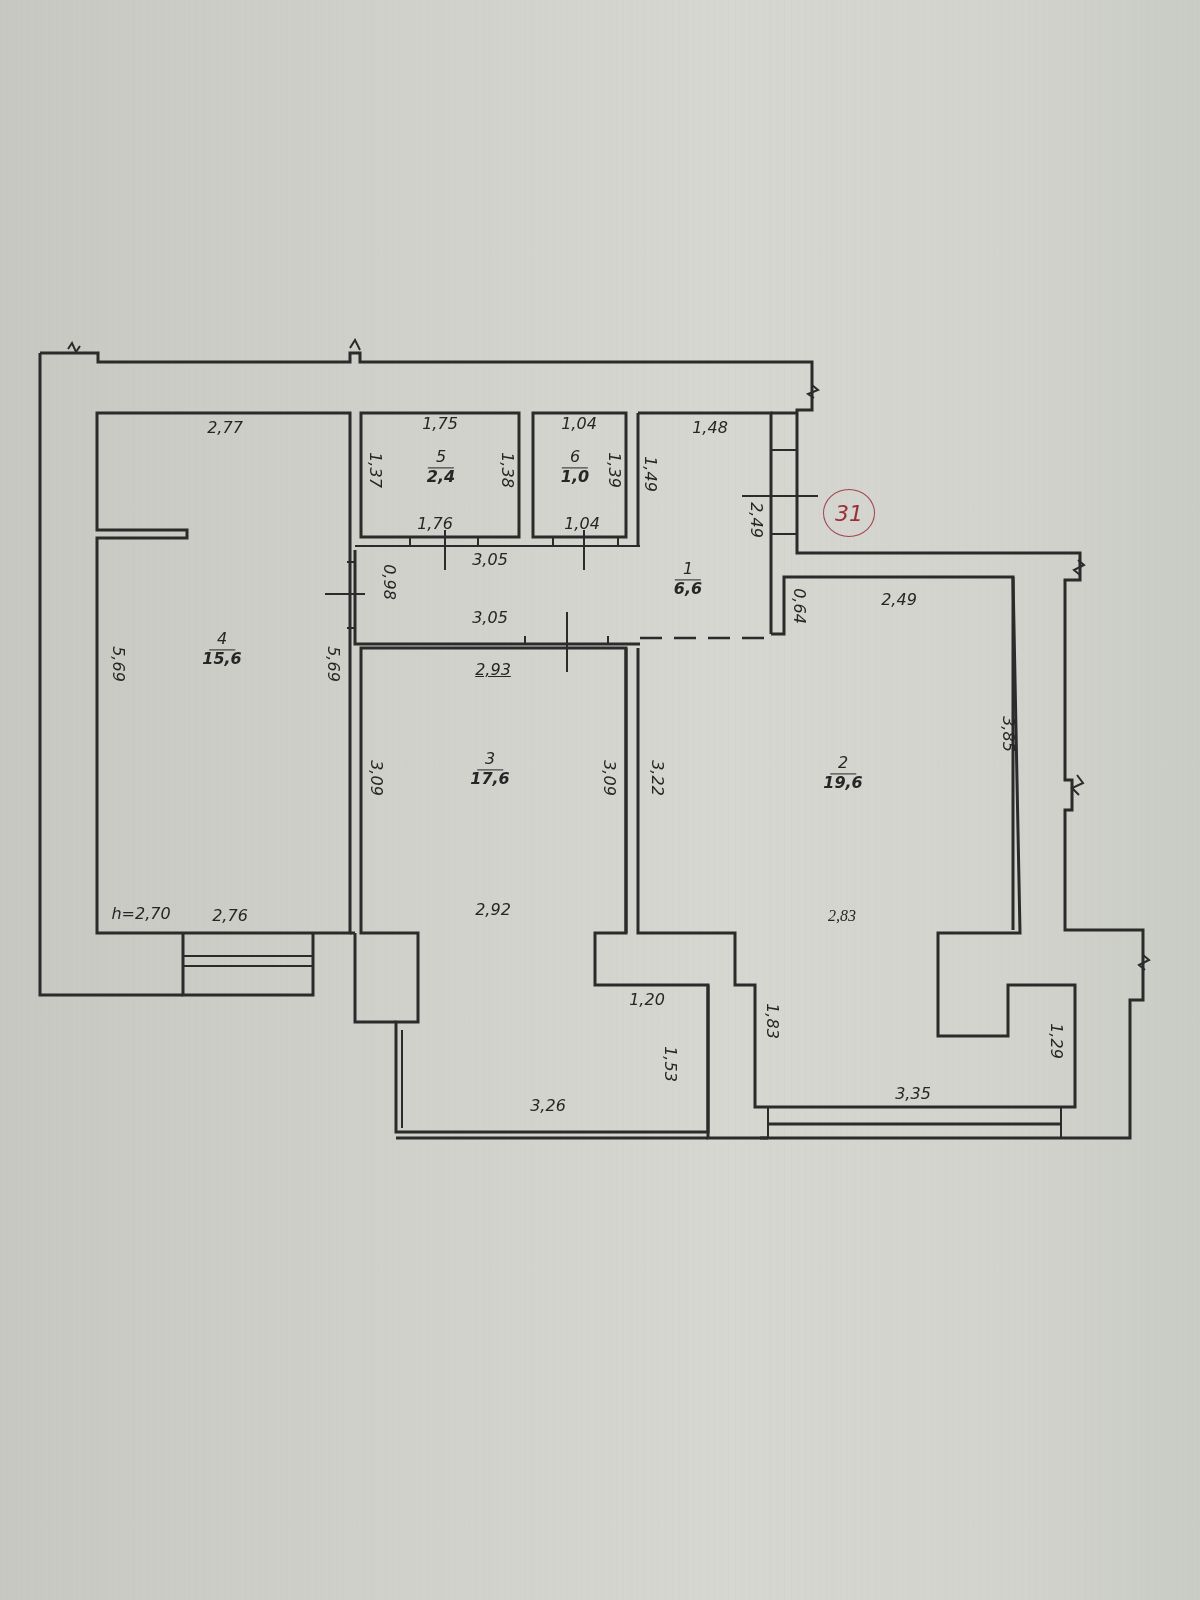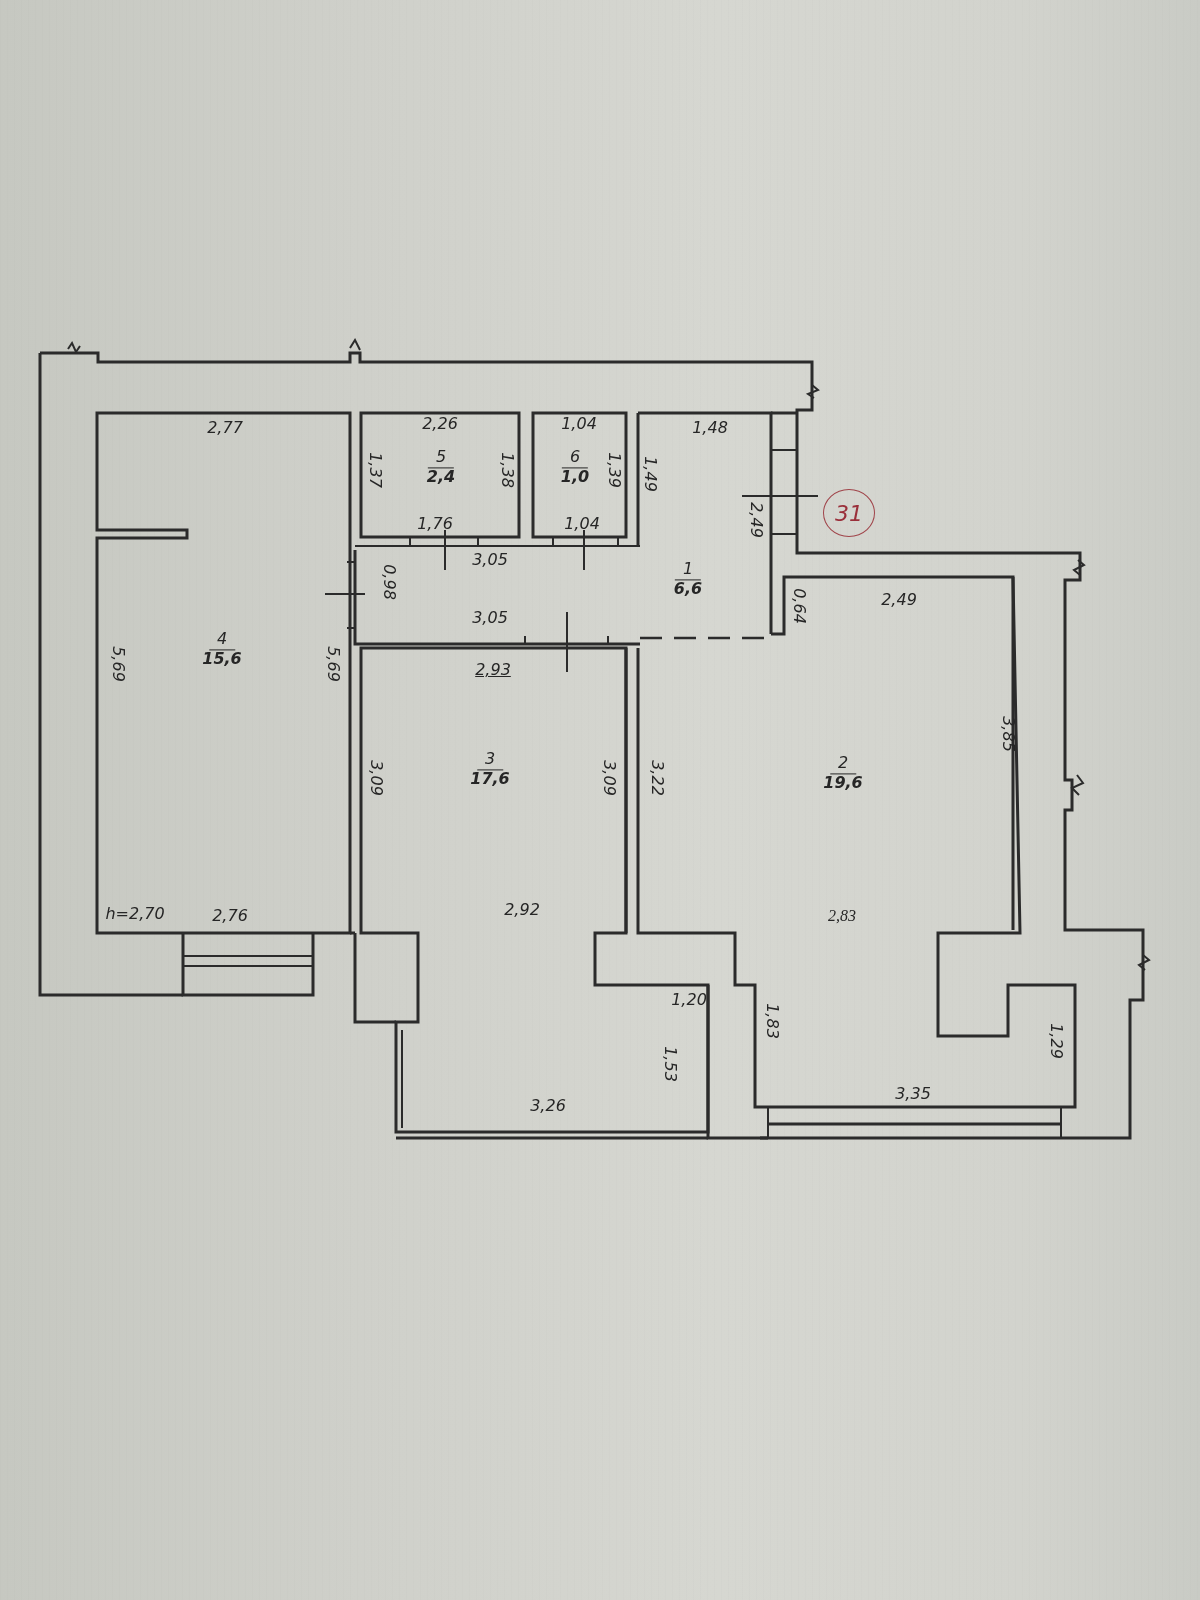--- a/index.html
+++ b/index.html
@@ -100,29 +100,29 @@
     <path class="wall" d="M768 1124 L1061 1124"></path>
     <path class="wall" d="M708 985 L708 1138 L768 1138"></path>
   </g>
 </svg>
 
 <div>
   <span class="lbl h" style="left:225px;top:428px;">2,77</span>
   <span class="lbl v" style="left:118px;top:664px;">5,69</span>
   <span class="lbl v" style="left:333px;top:664px;">5,69</span>
   <span class="lbl h" style="left:230px;top:916px;">2,76</span>
-  <span class="lbl h" style="left:135px;top:914px;">h=2,70</span>
+  <span class="lbl h" style="left:141px;top:914px;">h=2,70</span>
   <div class="room-tag" style="left:222px;top:650px;">
     <span class="num">4</span>
     <span class="area">15,6</span>
   </div>
 </div>
 
 <div>
-  <span class="lbl h" style="left:440px;top:424px;">2,26</span>
+  <span class="lbl h" style="left:440px;top:424px;">1,75</span>
   <span class="lbl v" style="left:375px;top:470px;">1,37</span>
   <span class="lbl v" style="left:507px;top:470px;">1,38</span>
   <span class="lbl h" style="left:435px;top:524px;">1,76</span>
   <div class="room-tag" style="left:441px;top:468px;">
     <span class="num">5</span>
     <span class="area">2,4</span>
   </div>
 </div>
 
 <div>
@@ -145,22 +145,22 @@
   <div class="room-tag" style="left:688px;top:580px;">
     <span class="num">1</span>
     <span class="area">6,6</span>
   </div>
 </div>
 
 <div>
   <span class="lbl h" style="left:493px;top:670px;text-decoration:underline;">2,93</span>
   <span class="lbl v" style="left:376px;top:778px;">3,09</span>
   <span class="lbl v" style="left:609px;top:778px;">3,09</span>
-  <span class="lbl h" style="left:522px;top:910px;">2,92</span>
-  <span class="lbl h" style="left:647px;top:1000px;margin-left:42px;">1,20</span>
+  <span class="lbl h" style="left:493px;top:910px;">2,92</span>
+  <span class="lbl h" style="left:647px;top:1000px;">1,20</span>
   <span class="lbl v" style="left:670px;top:1064px;">1,53</span>
   <span class="lbl h" style="left:548px;top:1106px;">3,26</span>
   <div class="room-tag" style="left:490px;top:770px;">
     <span class="num">3</span>
     <span class="area">17,6</span>
   </div>
 </div>
 
 <div>
   <span class="lbl h" style="left:899px;top:600px;">2,49</span>

